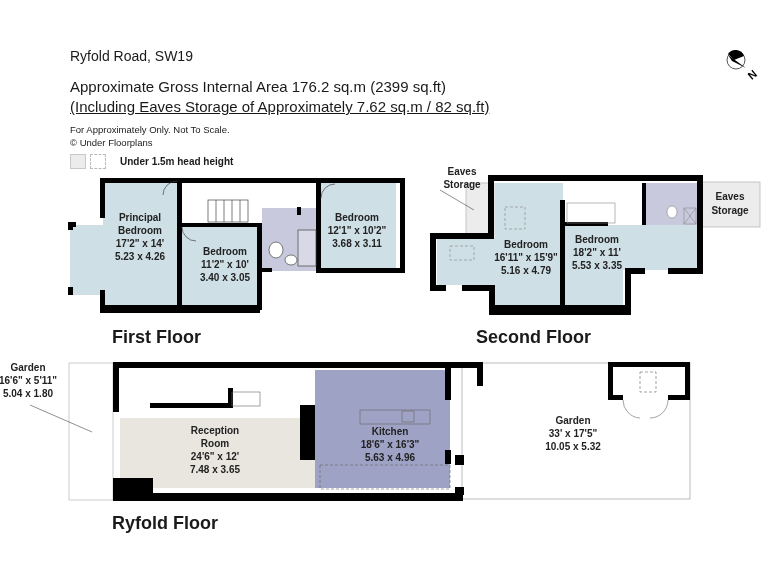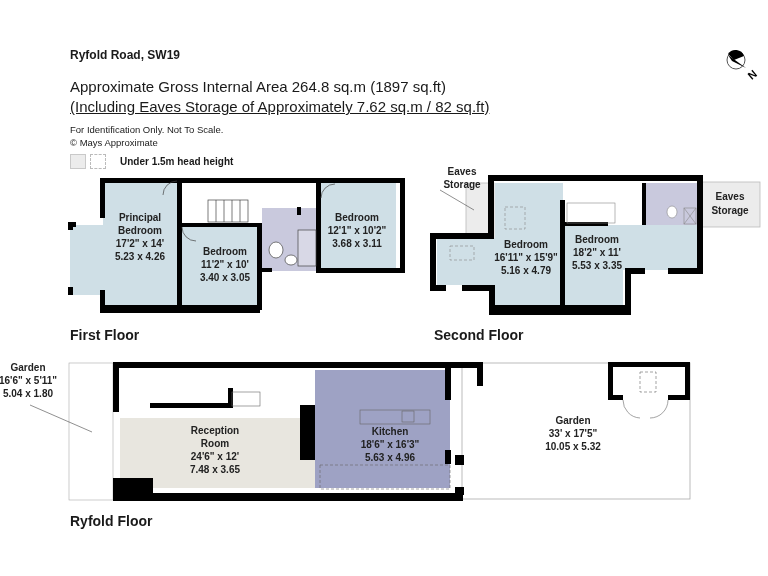--- a/index.html
+++ b/index.html
@@ -1,40 +1,40 @@
 <!DOCTYPE html>
 <html><head>
 <meta charset="utf-8">
 <style>
   html, body { margin:0; padding:0; background:#ffffff; }
   body { width:768px; height:576px; position:relative; overflow:hidden; font-family:"Liberation Sans", sans-serif; color:#1a1a1a; }
   .abs { position:absolute; }
-  .title { left:70px; top:48px; font-size:12px; font-weight:bold; }
+  .title { left:70px; top:48px; font-size:14px; font-weight:normal; }
   .area1 { left:70px; top:78px; font-size:15px; }
   .area2 { left:70px; top:98px; font-size:15px;text-decoration:underline; }
   .note1 { left:70px; top:124px; font-size:9.5px; }
   .note2 { left:70px; top:137px; font-size:9.5px; }
   .legend { left:70px; top:153px; height:16px; display:flex; align-items:center; gap:4px; }
   .sw { width:16px; height:15px; box-sizing:border-box; }
   .sw.grey { background:#ececec; border:1px solid #c9c9c9; }
   .sw.white { background:#fff; border:1px dashed #bbb; }
   .legend-label { font-size:10px; font-weight:bold; margin-left:10px; }
-  .floor-label { font-size:14px; font-weight:bold; }
+  .floor-label { font-size:18px; font-weight:bold;margin-left:42px; }
   svg text { font-family:"Liberation Sans", sans-serif; }
   .room-label { font-size:10px; font-weight:bold; fill:#222; text-anchor:middle; }
   .compass { left:722px; top:46px; width:40px; height:40px; }
 </style>
 </head>
 <body>
 
 <div class="abs title">Ryfold Road, SW19</div>
-<div class="abs area1">Approximate Gross Internal Area 264.8 sq.m (1897 sq.ft)</div>
+<div class="abs area1">Approximate Gross Internal Area 176.2 sq.m (2399 sq.ft)</div>
 <div class="abs area2">(Including Eaves Storage of Approximately 7.62 sq.m / 82 sq.ft)</div>
-<div class="abs note1">For Identification Only. Not To Scale.</div>
-<div class="abs note2">© Mays Approximate</div>
+<div class="abs note1">For Approximately Only. Not To Scale.</div>
+<div class="abs note2">© Under Floorplans</div>
 
 <div class="abs legend">
   <div class="sw grey"></div>
   <div class="sw white"></div>
   <span class="legend-label">Under 1.5m head height</span>
 </div>
 
 <svg class="abs compass" viewBox="0 0 40 40">
   <circle cx="14" cy="14" r="9" fill="#fff" stroke="#555" stroke-width="1"></circle>
   <path d="M6 8 A9 9 0 0 1 22 10 L12 14 Z" fill="#000"></path>

